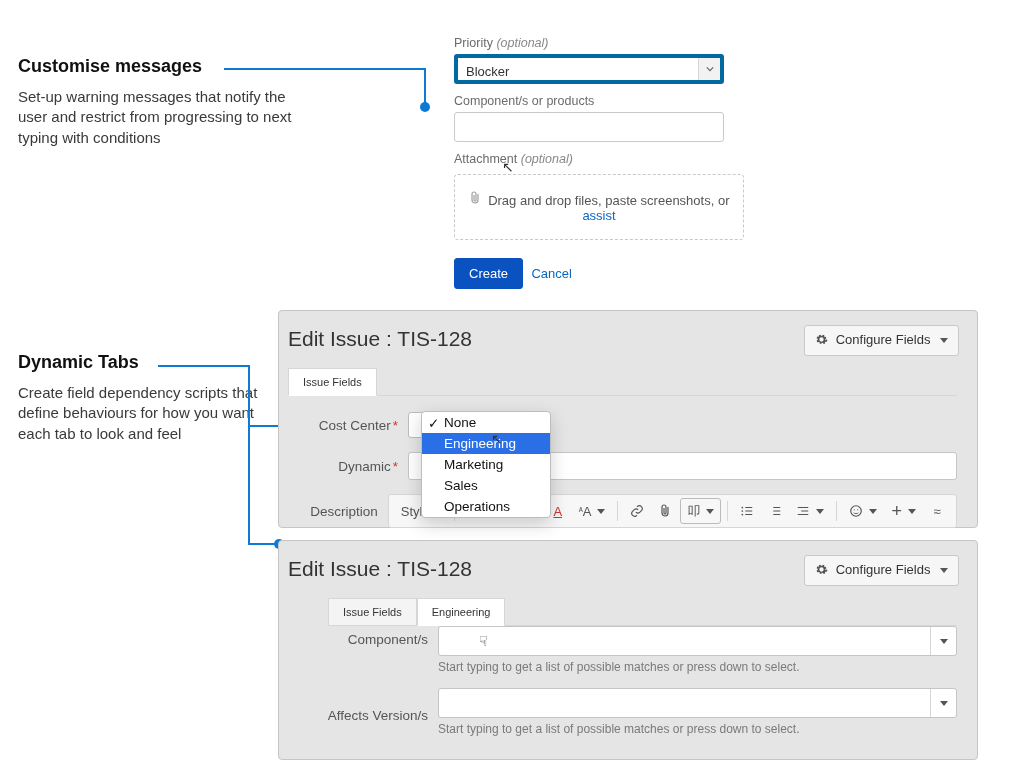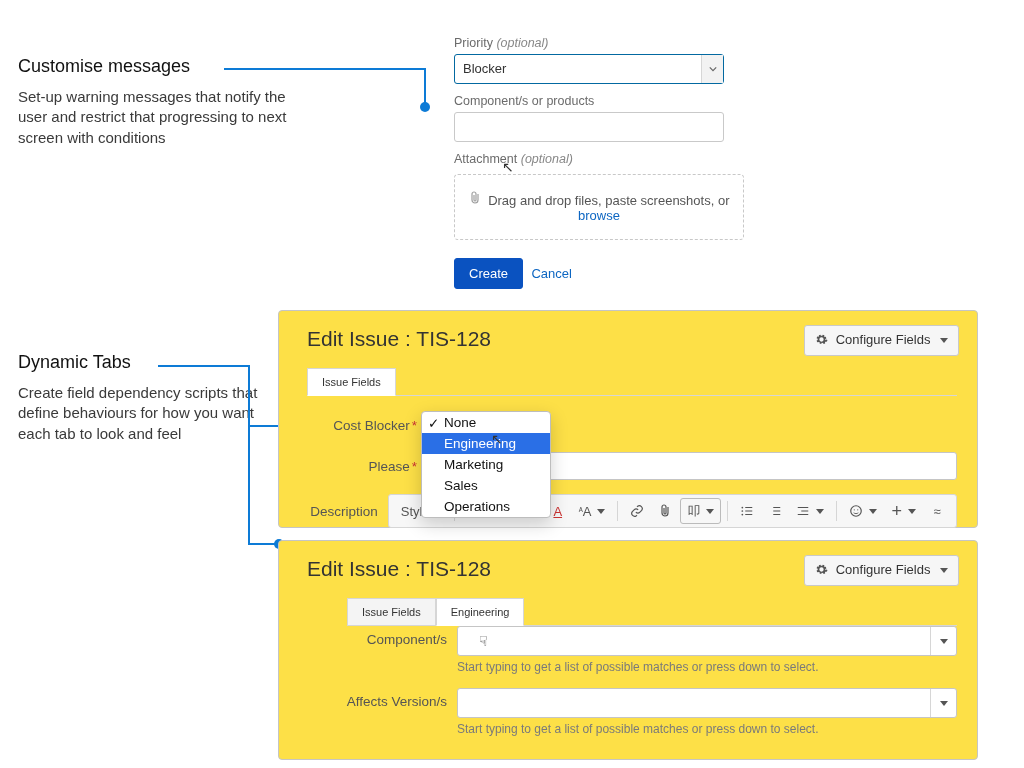--- a/index.html
+++ b/index.html
@@ -1,54 +1,54 @@
 <!DOCTYPE html>
 <html><head>
 <meta charset="utf-8">
 <style>
   html,body{margin:0;padding:0;width:1024px;height:768px;background:#fff;font-family:-apple-system,BlinkMacSystemFont,"Helvetica Neue",Arial,sans-serif;color:#333;overflow:hidden}
   *{box-sizing:border-box}
 
   
   .expl{position:absolute;left:18px;width:280px}
-  .expl h2{font-size:18px;font-weight:400;margin:0 0 10px 0;color:#111}
+  .expl h2{font-size:18px;font-weight:700;margin:0 0 10px 0;color:#111}
   .expl p{font-size:15px;line-height:1.35;margin:0;color:#3a3a3a}
   .expl.top{top:56px}
   .expl.bottom{top:352px;width:250px}
 
   
   .connector{position:absolute;pointer-events:none}
   .connector .dot{position:absolute;width:10px;height:10px;border-radius:50%;background:#0d7bd6}
   .connector .hline{position:absolute;height:2px;background:#0d7bd6}
   .connector .vline{position:absolute;width:2px;background:#0d7bd6}
 
   
   .panel{position:absolute;background:#fff}
   .panel.form-top{left:440px;top:16px;width:320px;padding:10px 10px 18px 14px}
 
   .fld-label{font-size:12.5px;color:#6b6b6b;margin-top:10px;margin-bottom:4px}
   .fld-label .opt{font-style:italic;color:#888}
-  .select-box{display:flex;border:1px solid #0369a1;border-radius:3px;height:30px;background:#fff}
+  .select-box{display:flex;border:4px solid #0369a1;border-radius:3px;height:30px;background:#fff}
   .select-box .val{flex:1;padding:6px 8px;font-size:13px;color:#333}
   .select-box .caret{width:22px;border-left:1px solid #d6d6d6;background:#f2f2f2;display:flex;align-items:center;justify-content:center}
   .caret svg{width:8px;height:8px}
   .text-input{border:1px solid #c9c9c9;border-radius:3px;height:30px;width:100%;background:#fff}
   .error-msg{color:#c33;font-size:12px;margin-top:6px;line-height:1.3}
   .cursor{position:absolute;font-size:14px}
 
   .dropzone{margin-top:8px;border:1.5px dashed #c8c8c8;border-radius:4px;padding:16px 8px;text-align:center;font-size:13px;color:#555}
   .dropzone .browse{color:#0d66c2}
   .clip{display:inline-block;margin-right:4px;opacity:.7}
 
   .btn{display:inline-block;padding:7px 14px;font-size:13px;border-radius:3px;cursor:pointer}
   .btn.primary{background:#0a52c0;color:#fff;border:1px solid #0a52c0}
   .btn.link{color:#0d66c2;background:transparent;border:none;padding:7px 4px}
 
   
-  .panel.dialog{border:1px solid #c5c5c5;border-radius:4px;padding:16px 20px 20px 28px;background:#fde047}
+  .panel.dialog{border:1px solid #c5c5c5;border-radius:4px;padding:16px 20px 20px 9px;background:#e5e5e5}
   .dialog .title{font-size:21px;color:#333;margin:0 0 16px 0}
   .dialog .conf{position:absolute;right:18px;top:14px}
   .btn.light{background:#f6f6f6;border:1px solid #c9c9c9;color:#333;font-size:13px;padding:6px 10px}
   .gear{display:inline-block;vertical-align:-2px;margin-right:4px}
   .tri{display:inline-block;margin-left:6px;vertical-align:1px;border-left:4px solid transparent;border-right:4px solid transparent;border-top:5px solid #555}
 
   .tabs{border-bottom:1px solid #d6d6d6;display:flex;gap:0}
   .tab{padding:7px 14px;font-size:11px;border:1px solid transparent;position:relative;top:1px;background:#f4f4f4;border:1px solid #d6d6d6;color:#333}
   .tab.active{background:#fff;border-bottom:1px solid #fff}
   .tab.inactive{background:#f4f4f4}
@@ -80,21 +80,21 @@
   .combo .cbtn{width:26px;border-left:1px solid #d6d6d6;display:flex;align-items:center;justify-content:center}
   .hint{font-size:12px;color:#7a7a7a;margin-top:4px}
 
   .hand-cursor{position:absolute;font-size:14px}
 </style>
 </head>
 <body>
 
 <div class="expl top">
   <h2>Customise messages</h2>
-  <p>Set-up warning messages that notify the user and restrict that progressing to next screen with conditions</p>
+  <p>Set-up warning messages that notify the user and restrict from progressing to next typing with conditions</p>
 </div>
 
 <div class="connector" style="left:224px;top:68px;width:230px;height:50px">
   <div class="hline" style="left:0;top:0;width:200px"></div>
   <div class="vline" style="left:200px;top:0;height:38px"></div>
   <div class="dot" style="left:196px;top:34px"></div>
 </div>
 
 <div class="panel form-top">
   <div class="fld-label">
@@ -118,21 +118,21 @@
     <span>Attachment</span>
     <span class="opt">(optional)</span>
   </div>
   <div class="dropzone" style="width:290px">
     <span class="clip">
       <svg width="12" height="14" viewBox="0 0 12 14">
           <path d="M9 3v6a3 3 0 01-6 0V3a2 2 0 114 0v6a1 1 0 11-2 0V4" fill="none" stroke="#777" stroke-width="1.2"></path>
         </svg>
     </span>
     <span>Drag and drop files, paste screenshots, or</span><br>
-    <span class="browse">browse</span>
+    <span class="browse">assist</span>
   </div>
 
   <div style="margin-top:18px">
     <span class="btn primary">Create</span>
     <span class="btn link">Cancel</span>
   </div>
 </div>
 
 <div class="expl bottom">
   <h2>Dynamic Tabs</h2>
@@ -162,29 +162,29 @@
     </span>
   </div>
 
   <div class="tabs">
     <div class="tab active">Issue Fields</div>
   </div>
 
   <div class="tabbody">
     <div class="row">
       <div class="rlabel">
-        <span>Cost Blocker</span><span class="req">*</span>
+        <span>Cost Center</span><span class="req">*</span>
       </div>
       <div class="rfield">
         <div class="native-sel"></div>
       </div>
     </div>
     <div class="row">
       <div class="rlabel">
-        <span>Please</span><span class="req">*</span>
+        <span>Dynamic</span><span class="req">*</span>
       </div>
       <div class="rfield"><input class="txt" style=""></div>
     </div>
     <div class="row" style="margin-bottom:8px">
       <div class="rlabel">Description</div>
       <div class="rfield">
         <div class="rt-toolbar">
           <div class="tb wide">
               <span>Style</span> 
               <span class="tri" style="margin-left:4px"></span>
@@ -284,21 +284,21 @@
       <div class="rfield">
         <div class="combo">
           <div class="cin"></div>
           <div class="cbtn">
               <span class="tri" style="margin:0"></span>
             </div>
         </div>
         <div class="hint">Start typing to get a list of possible matches or press down to select.</div>
       </div>
     </div>
-    <div class="row" style="align-items:flex-start;margin-bottom:7px">
+    <div class="row" style="align-items:center;margin-bottom:7px">
       <div class="rlabel" style="width:150px;padding-top:6px">Affects Version/s</div>
       <div class="rfield">
         <div class="combo">
           <div class="cin"></div>
           <div class="cbtn">
               <span class="tri" style="margin:0"></span>
             </div>
         </div>
         <div class="hint">Start typing to get a list of possible matches or press down to select.</div>
       </div>

